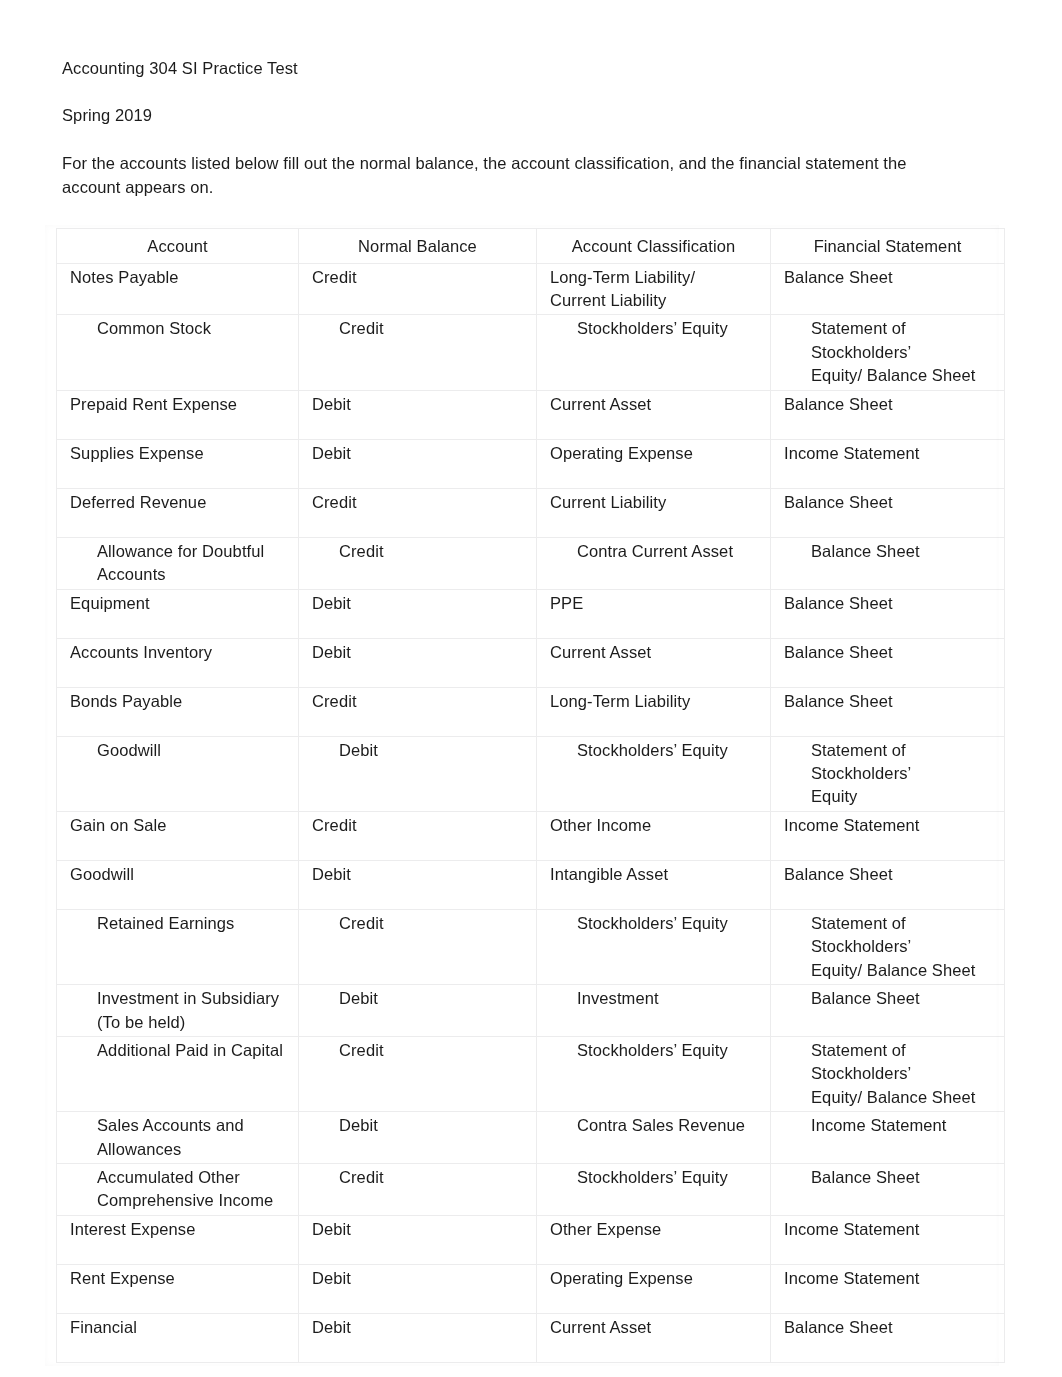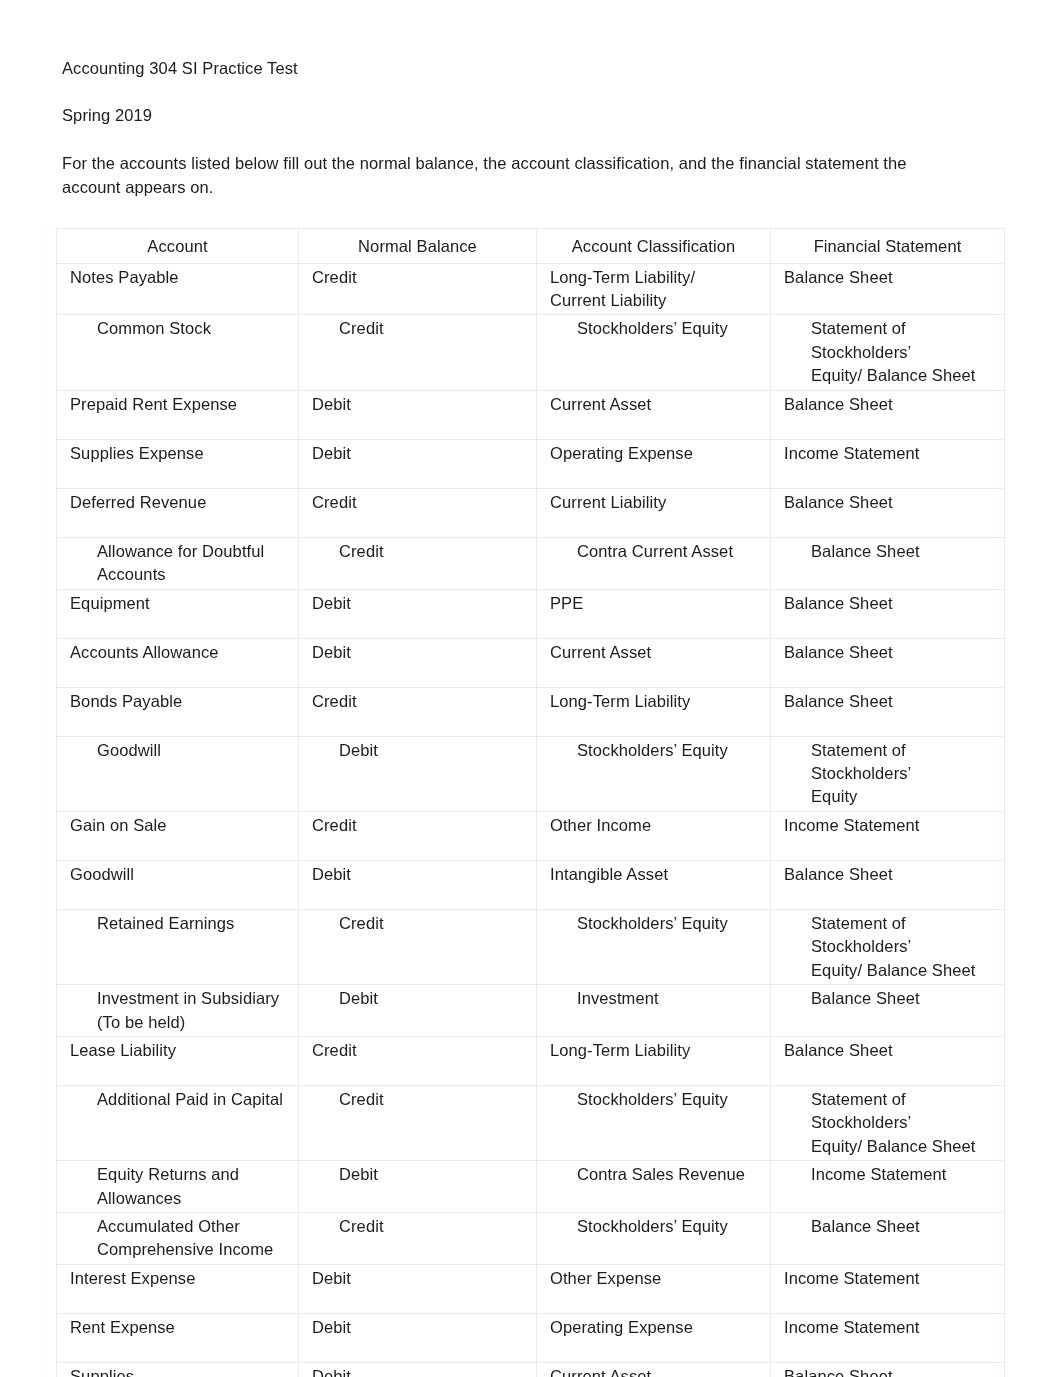--- a/index.html
+++ b/index.html
@@ -172,21 +172,21 @@
             <td>Contra Current Asset</td>
             <td>Balance Sheet</td>
           </tr>
           <tr class="r-tall">
             <td>Equipment</td>
             <td>Debit</td>
             <td>PPE</td>
             <td>Balance Sheet</td>
           </tr>
           <tr class="r-tall">
-            <td>Accounts Allowance</td>
+            <td>Accounts Inventory</td>
             <td>Debit</td>
             <td>Current Asset</td>
             <td>Balance Sheet</td>
           </tr>
           <tr class="r-tall">
             <td>Bonds Payable</td>
             <td>Credit</td>
             <td>Long-Term Liability</td>
             <td>Balance Sheet</td>
           </tr>
@@ -222,38 +222,32 @@
           </tr>
           <tr class="r-short">
             <td>
               <span class="cell-line">Investment in Subsidiary</span>
               <span class="cell-line">(To be held)</span>
             </td>
             <td>Debit</td>
             <td>Investment</td>
             <td>Balance Sheet</td>
           </tr>
-          <tr class="r-tall">
-            <td>Lease Liability</td>
-            <td>Credit</td>
-            <td>Long-Term Liability</td>
-            <td>Balance Sheet</td>
-          </tr>
           <tr class="r-short">
             <td>Additional Paid in Capital</td>
             <td>Credit</td>
             <td>Stockholders’ Equity</td>
             <td>
               <span class="cell-line">Statement of Stockholders’</span>
               <span class="cell-line">Equity/ Balance Sheet</span>
             </td>
           </tr>
           <tr class="r-short">
             <td>
-              <span class="cell-line">Equity Returns and</span>
+              <span class="cell-line">Sales Accounts and</span>
               <span class="cell-line">Allowances</span>
             </td>
             <td>Debit</td>
             <td>Contra Sales Revenue</td>
             <td>Income Statement</td>
           </tr>
           <tr class="r-short">
             <td>
               <span class="cell-line">Accumulated Other</span>
               <span class="cell-line">Comprehensive Income</span>
@@ -268,21 +262,21 @@
             <td>Other Expense</td>
             <td>Income Statement</td>
           </tr>
           <tr class="r-tall">
             <td>Rent Expense</td>
             <td>Debit</td>
             <td>Operating Expense</td>
             <td>Income Statement</td>
           </tr>
           <tr class="r-tall">
-            <td>Supplies</td>
+            <td>Financial</td>
             <td>Debit</td>
             <td>Current Asset</td>
             <td>Balance Sheet</td>
           </tr>
         </tbody>
     </table>
   </div>
 
 </div>
 

